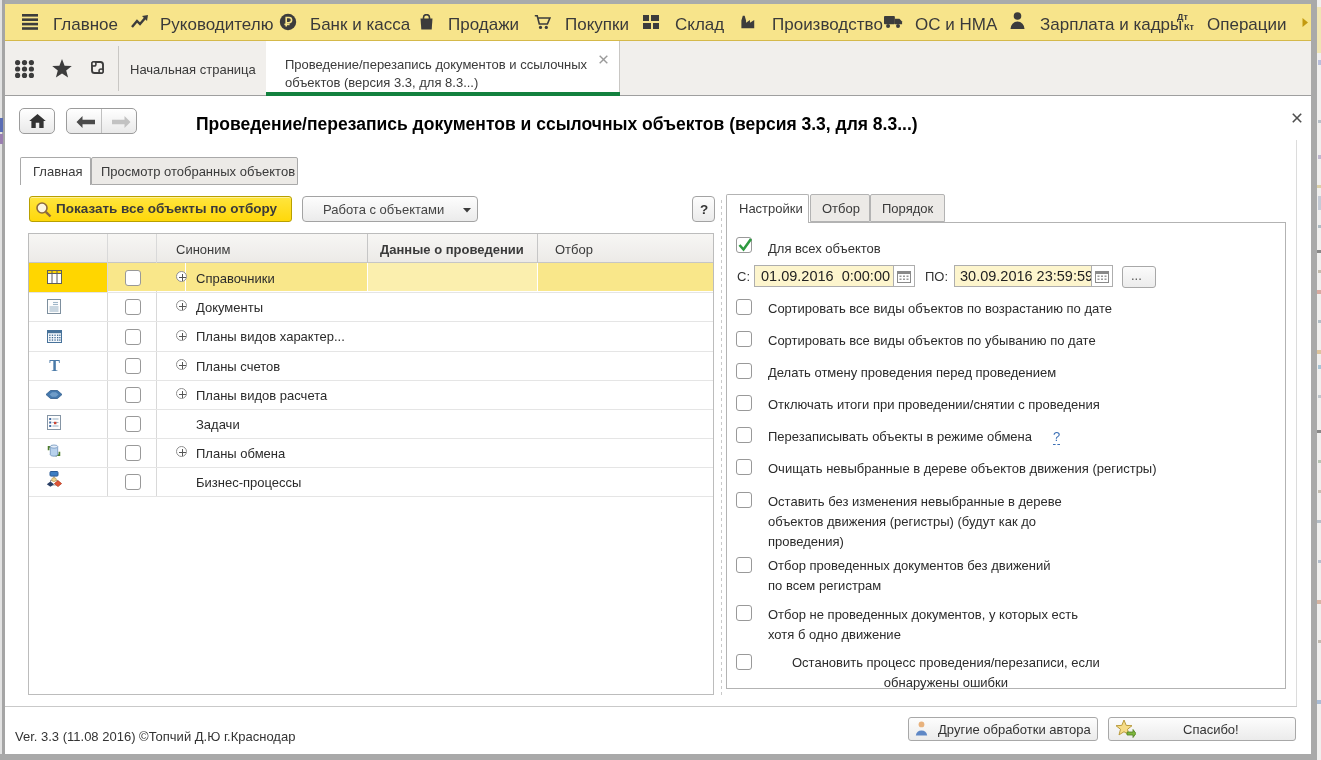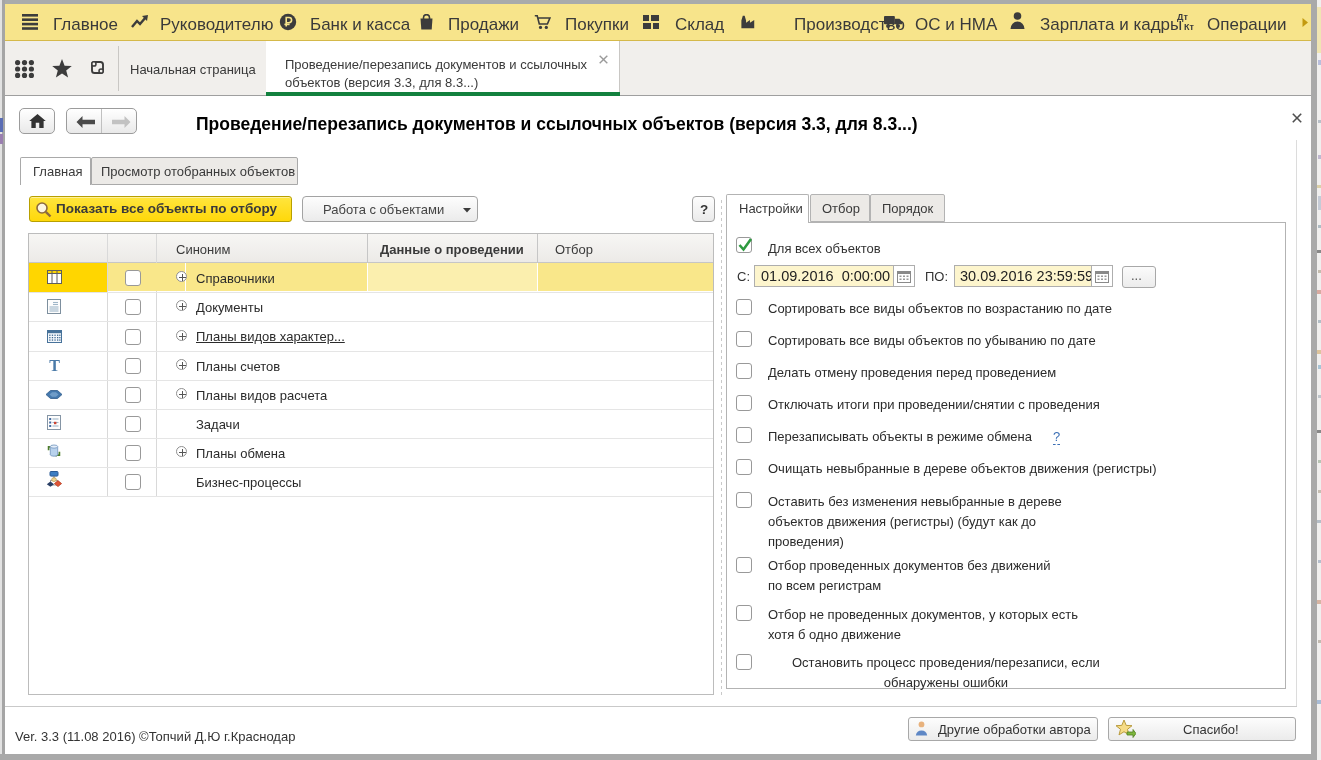--- a/index.html
+++ b/index.html
@@ -238,21 +238,21 @@
   <div class="cb" style="left:125px;top:387px;"></div>
   <div class="cb" style="left:125px;top:416px;"></div>
   <div class="cb" style="left:125px;top:445px;"></div>
   <div class="cb" style="left:125px;top:474px;"></div>
 
   <div class="exp" style="left:176px;top:271px;"></div>
     <div class="txt rtx" style="left:196px;top:271px;">Справочники</div>
   <div class="exp" style="left:176px;top:300px;"></div>
     <div class="txt rtx" style="left:196px;top:300px;">Документы</div>
   <div class="exp" style="left:176px;top:330px;"></div>
-    <div class="txt rtx" style="left:196px;top:329px;text-decoration:underline;">Планы видов характер...</div>
+    <div class="txt rtx" style="left:196px;top:329px;">Планы видов характер...</div>
   <div class="exp" style="left:176px;top:359px;"></div>
     <div class="txt rtx" style="left:196px;top:359px;">Планы счетов</div>
   <div class="exp" style="left:176px;top:388px;"></div>
     <div class="txt rtx" style="left:196px;top:388px;">Планы видов расчета</div>
   <div class="txt rtx" style="left:196px;top:417px;">Задачи</div>
   <div class="exp" style="left:176px;top:446px;"></div>
     <div class="txt rtx" style="left:196px;top:446px;">Планы обмена</div>
   <div class="txt rtx" style="left:196px;top:475px;">Бизнес-процессы</div>
 
   <div class="abs" style="left:721px;top:200px;width:1px;height:495px;background:repeating-linear-gradient(#c9c9c9 0 3px,#ffffff 3px 6px);"></div>
@@ -396,21 +396,21 @@
           <rect x="10" y="8" width="6" height="6"></rect>
         </g>
       </svg>
   </div>
   <div class="txt mtx" style="left:675px;">Склад</div>
   <div class="abs" style="left:740px;top:15px;">
     <svg width="16" height="14" viewBox="0 0 19 18">
         <path d="M1 17 V7 L2.8 1 H5.2 L7 7 V10 L12 6.5 V10 L17.5 6.5 V17 Z" fill="#3c3c3c"></path>
       </svg>
   </div>
-  <div class="txt mtx" style="left:794px;text-align:center;">Производство</div>
+  <div class="txt mtx" style="left:772px;text-align:center;">Производство</div>
   <div class="abs" style="left:884px;top:15px;">
     <svg width="19" height="14" viewBox="0 0 21 15">
         <rect x="0" y="1" width="12" height="9" rx="1" fill="#3c3c3c"></rect>
         <path d="M12 4 H17 L20 7 V10 H12 Z" fill="#3c3c3c"></path>
         <circle cx="4.5" cy="12" r="2.2" fill="#3c3c3c"></circle>
         <circle cx="15.5" cy="12" r="2.2" fill="#3c3c3c"></circle>
       </svg>
   </div>
   <div class="txt mtx" style="left:915px;">ОС и НМА</div>
   <div class="abs" style="left:1010px;top:12px;">

